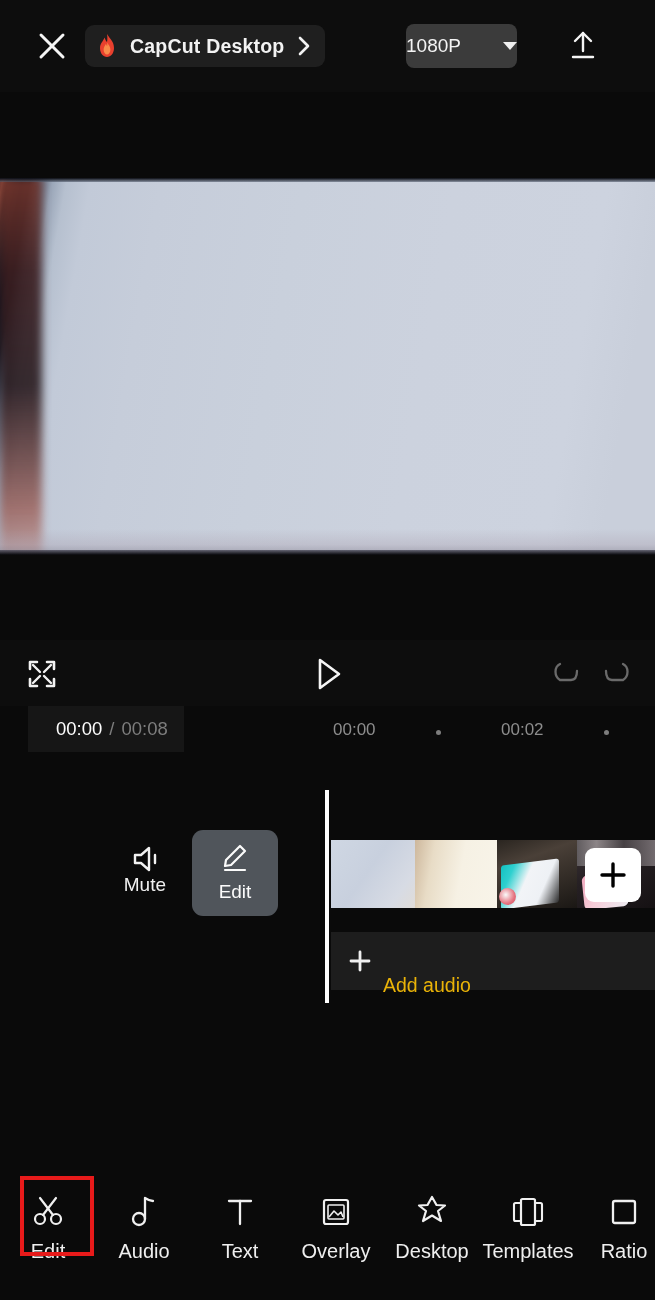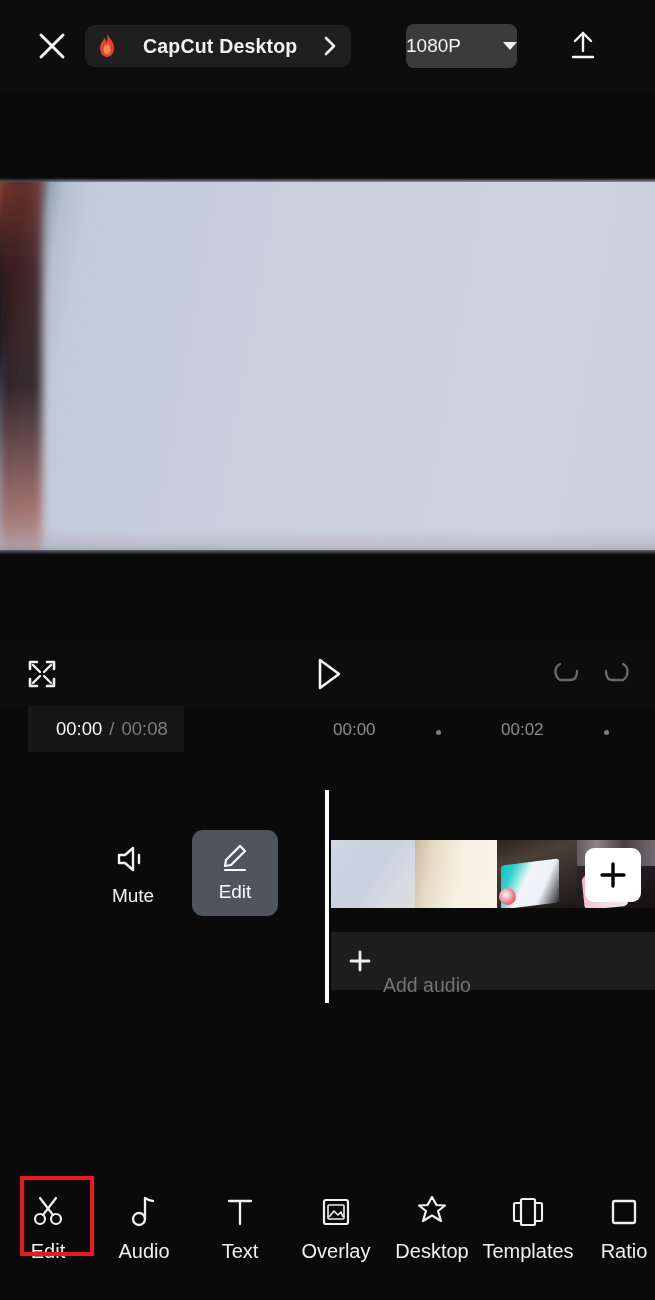--- a/index.html
+++ b/index.html
@@ -15,21 +15,21 @@
   .topbar {
     position: absolute; top: 0; left: 0; width: 655px; height: 92px;
     background: #0d0d0d;
   }
   .close-btn {
     position: absolute; left: 30px; top: 24px; width: 44px; height: 44px;
     display: flex; align-items: center; justify-content: center; cursor: pointer;
   }
   .desktop-pill {
     position: absolute; left: 85px; top: 25px; height: 42px;
-    display: flex; align-items: center; gap: 26px;
+    display: flex; align-items: center; gap: 13px;
     background: #1f1f1f; border-radius: 9px; padding: 0 14px 0 12px; cursor: pointer;
   }
   .desktop-pill .label {
     color: #f2f2f2; font-size: 19.5px; font-weight: bold; letter-spacing: 0.2px;
     white-space: nowrap;
   }
   .flame { width: 20px; height: 24px; display: block; }
   .res-btn {
     position: absolute; left: 406px; top: 24px; height: 44px; min-width: 111px;
     background: #3b3b3b; border-radius: 8px;
@@ -128,21 +128,21 @@
     border-radius: 50%; background: #7d7d7d;
   }
 
   
   .timeline {
     position: absolute; top: 752px; left: 0; width: 655px; height: 412px;
     background: #0a0a0a; overflow: hidden;
   }
   .mute-btn {
     position: absolute; left: 100px; top: 92px; width: 66px;
-    display: flex; flex-direction: column; align-items: center; gap: 11px; cursor: pointer;
+    display: flex; flex-direction: column; align-items: flex-end; cursor: pointer;
   }
   .mute-btn .label { color: #f0f0f0; font-size: 19px; }
   .cover-btn {
     position: absolute; left: 192px; top: 78px; width: 86px; height: 86px;
     background: #50555b; border-radius: 11px;
     display: flex; flex-direction: column; align-items: center; justify-content: center; gap: 8px;
     cursor: pointer;
   }
   .cover-btn .label { color: #fbfbfb; font-size: 19px; }
 
@@ -195,21 +195,21 @@
   .add-clip-btn {
     position: absolute; left: 585px; top: 96px; width: 56px; height: 54px;
     background: #ffffff; border-radius: 9px;
     display: flex; align-items: center; justify-content: center; z-index: 10; cursor: pointer;
   }
   .audio-row {
     position: absolute; left: 331px; top: 180px; width: 324px; height: 58px;
     background: #1d1d1d; display: flex; align-items: center; gap: 12px; padding-left: 18px;
     cursor: pointer;
   }
-  .audio-row .label { color: #737373; font-size: 19.5px; margin-top: 48px; }
+  .audio-row .label { color: #eab308; font-size: 19.5px; margin-top: 48px; }
 
   
   .toolbar {
     position: absolute; bottom: 0; left: 0; width: 655px; height: 136px;
     background: #0a0a0a; overflow: hidden;
   }
   .tools { position: absolute; left: 0; top: 14px; display: flex; }
   .tool {
     width: 96px; flex: 0 0 auto;
     display: flex; flex-direction: column; align-items: center; gap: 12px;

